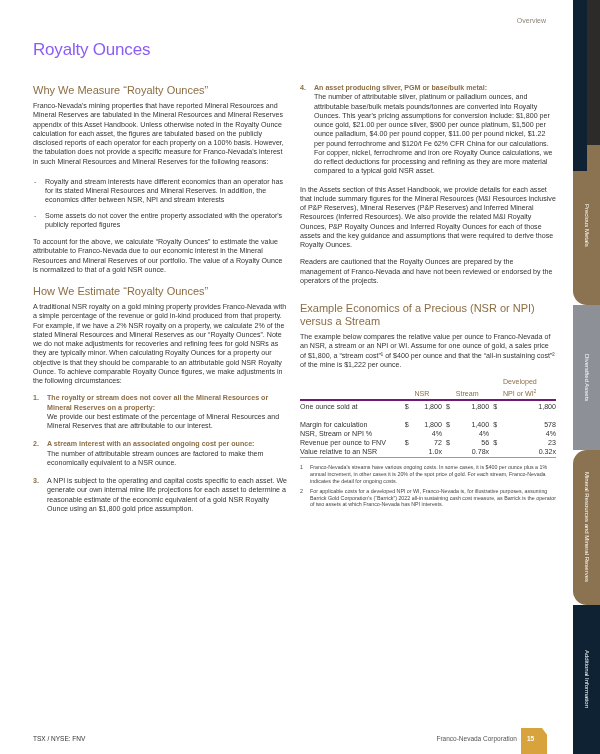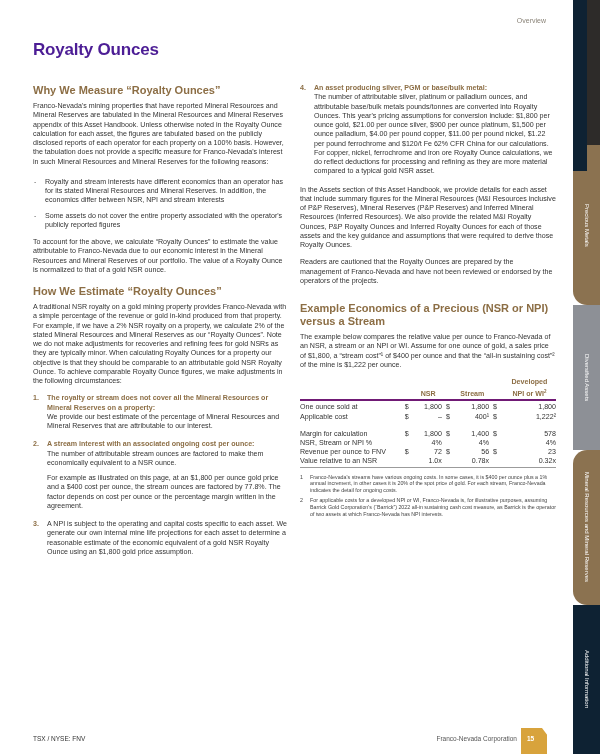--- a/index.html
+++ b/index.html
@@ -2,36 +2,36 @@
 <html><head>
 <meta charset="utf-8">
 <style>
   html, body { margin: 0; padding: 0; }
   body {
     width: 600px; height: 754px; position: relative; overflow: hidden;
     background: #ffffff; color: #2b2b2b;
     font-family: "Liberation Sans", sans-serif;
   }
   .overview { position: absolute; top: 17px; left: 470px; width: 76px; text-align: right; font-size: 7px; color: #8a8378; }
-  .page-title { position: absolute; top: 40px; left: 33px; margin: 0; font-size: 17px; font-weight: bold; color: #4c1d95; letter-spacing: -0.2px; }
+  .page-title { position: absolute; top: 40px; left: 33px; margin: 0; font-size: 17px; font-weight: normal; color: #8b5cf6; letter-spacing: -0.2px; }
   .col { position: absolute; font-size: 7.1px; line-height: 9.25px; color: #333; }
   .col-left { top: 84px; left: 33px; width: 255px; }
   .col-right { top: 84px; left: 300px; width: 256px; }
-  h2 { margin: 0 0 5px 0; font-size: 11px; line-height: 13px; color: #8c6e45; font-weight: bold; }
+  h2 { margin: 0 0 5px 0; font-size: 11px; line-height: 13px; color: #8c6e45; font-weight: normal; }
   p { margin: 0 0 8px 0; }
   ul.dash { list-style: none; margin: 11px 0 8px 0; padding: 0; }
   ul.dash li { position: relative; padding-left: 12px; margin-bottom: 6px; }
   ul.dash li::before { content: "-"; position: absolute; left: 1px; top: 0; color: #666; }
   ol.num { list-style: none; margin: 0; padding: 0; }
   ol.num li { position: relative; padding-left: 14px; margin-bottom: 9px; }
   ol.num .n { position: absolute; left: 0; top: 0; color: #8c6e45; font-weight: bold; }
   ol.num .t { color: #8c6e45; font-weight: bold; display: block; }
   ol.num p { margin: 0 0 6px 0; }
   table.ex { border-collapse: collapse; width: 256px; font-size: 7.1px; line-height: 9.2px; margin-top: 6px; }
-  table.ex th { font-weight: bold; color: #8c6e45; text-align: center; padding: 0; vertical-align: bottom; }
+  table.ex th { font-weight: normal; color: #8c6e45; text-align: left; padding: 0; vertical-align: bottom; }
   table.ex td { padding: 0; color: #333; }
   table.ex td.l { text-align: left; }
   table.ex td.d { width: 10px; text-align: left; padding-left: 4px; }
   table.ex td.v { text-align: right; }
   table.ex tr.top-border td { border-top: 2px solid #701a75; padding-top: 2px; }
   table.ex tr.bottom td { border-bottom: 1px solid #9b9b9b; }
   sup { font-size: 4.5px; vertical-align: 3px; }
   .footnotes { margin-top: 6px; font-size: 5.3px; line-height: 6.8px; color: #444; }
   .footnotes .fn { position: relative; padding-left: 10px; margin-bottom: 3px; }
   .footnotes .fn .k { position: absolute; left: 0; top: 0; }
@@ -69,21 +69,20 @@
   <ol class="num">
     <li>
       <span class="n">1.</span>
       <span class="t">The royalty or stream does not cover all the Mineral Resources or Mineral Reserves on a property:</span>
       <p>We provide our best estimate of the percentage of Mineral Resources and Mineral Reserves that are attributable to our interest.</p>
     </li>
     <li>
       <span class="n">2.</span>
       <span class="t">A stream interest with an associated ongoing cost per ounce:</span>
       <p>The number of attributable stream ounces are factored to make them economically equivalent to a NSR ounce.</p>
-      <p>For example as illustrated on this page, at an $1,800 per ounce gold price and a $400 cost per ounce, the stream ounces are factored by 77.8%. The factor depends on cost per ounce or the percentage margin written in the agreement.</p>
     </li>
     <li>
       <span class="n">3.</span>
       <p>A NPI is subject to the operating and capital costs specific to each asset. We generate our own internal mine life projections for each asset to determine a reasonable estimate of the economic equivalent of a gold NSR Royalty Ounce using an $1,800 gold price assumption.</p>
     </li>
   </ol>
 </div>
 
 <div class="col col-right">
   <ol class="num">
@@ -119,29 +118,20 @@
       <th><span>Developed</span><br><span>NPI or WI</span><sup>2</sup></th>
     </tr>
     <tr class="top-border">
       <td class="l">One ounce sold at</td>
       <td class="d">$</td>
           <td class="v">1,800</td>
       <td class="d">$</td>
           <td class="v">1,800</td>
       <td class="d">$</td>
           <td class="v">1,800</td>
-    </tr>
-    <tr>
-      <td class="l">Applicable cost</td>
-      <td class="d">$</td>
-          <td class="v">–</td>
-      <td class="d">$</td>
-          <td class="v">400¹</td>
-      <td class="d">$</td>
-          <td class="v">1,222²</td>
     </tr>
     <tr class="top-border" style="border-top:6px solid #fff;">
       <td class="l">Margin for calculation</td>
       <td class="d">$</td>
           <td class="v">1,800</td>
       <td class="d">$</td>
           <td class="v">1,400</td>
       <td class="d">$</td>
           <td class="v">578</td>
     </tr>

